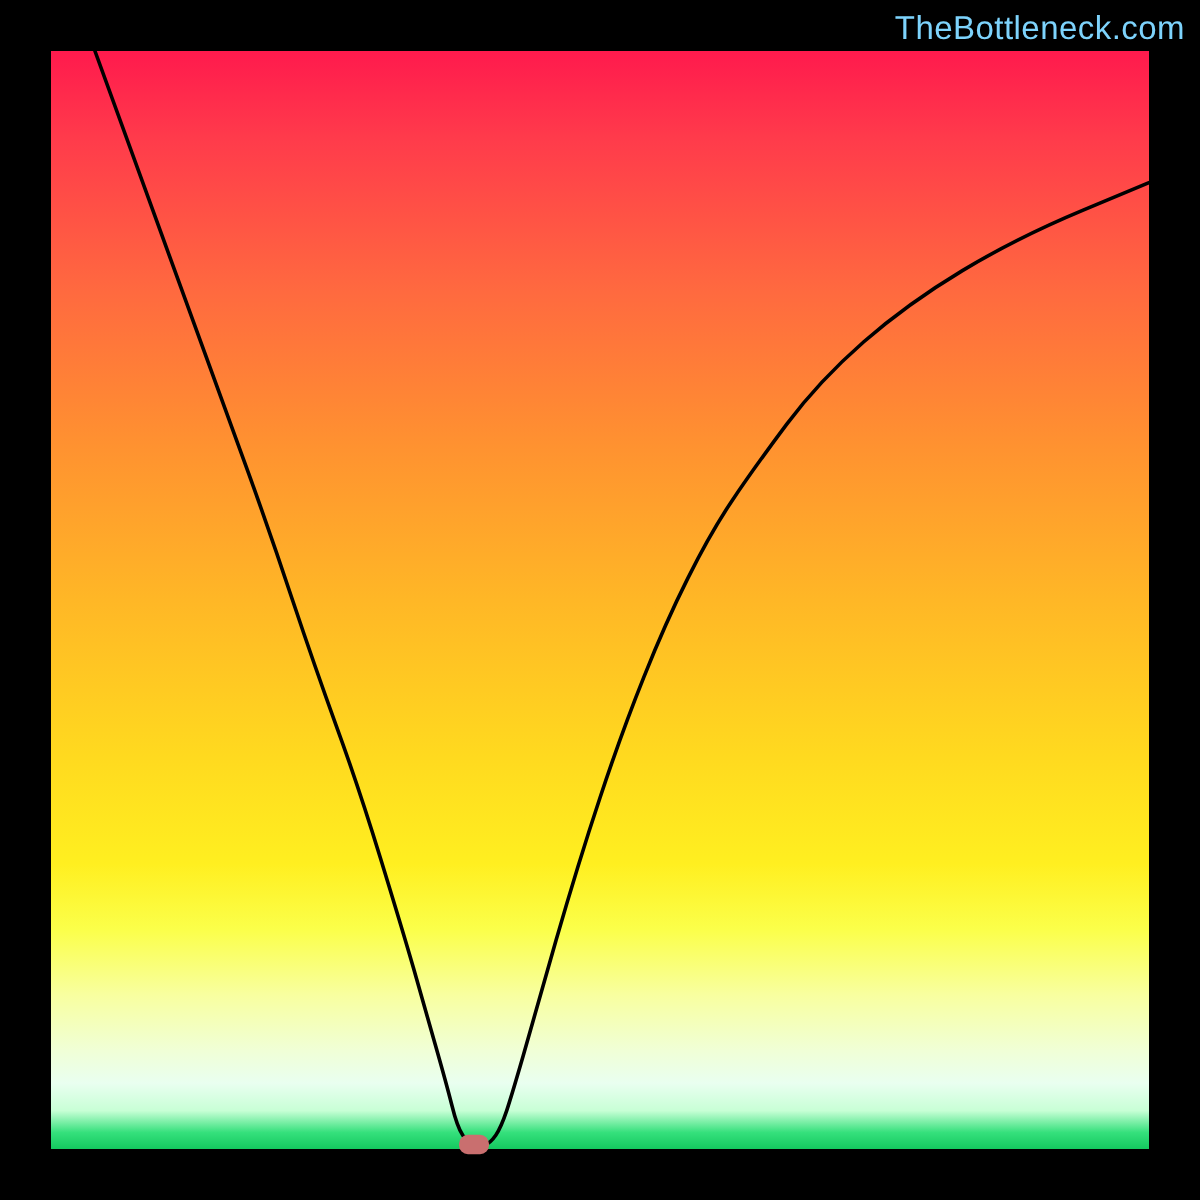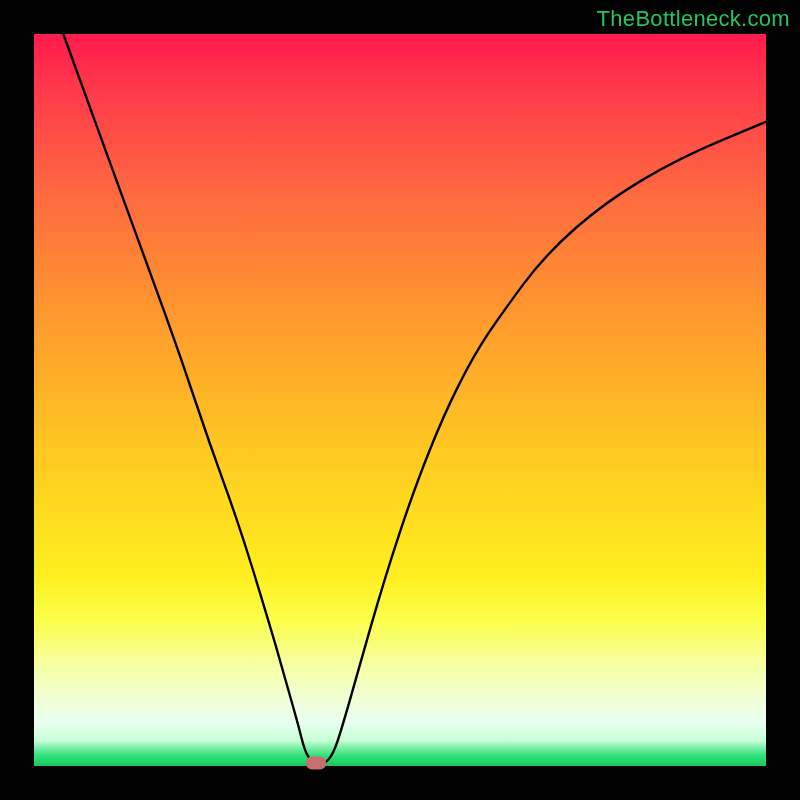--- a/index.html
+++ b/index.html
@@ -38,21 +38,21 @@
       #f0ffd6 91%,
       #e9fff0 94%,
       #c8ffd6 96.5%,
       #35e07c 98.5%,
       #14c95f 100%);
   }
   .watermark {
     position: absolute;
     top: 6px;
     right: 10px;
-    color: #22c55e;
+    color: #7dd3fc;
     font-size: 22px;
     font-weight: 500;
     letter-spacing: 0.3px;
     user-select: none;
   }
   .marker {
     position: absolute;
     width: 20px;
     height: 13px;
     background: #c96f6f;

